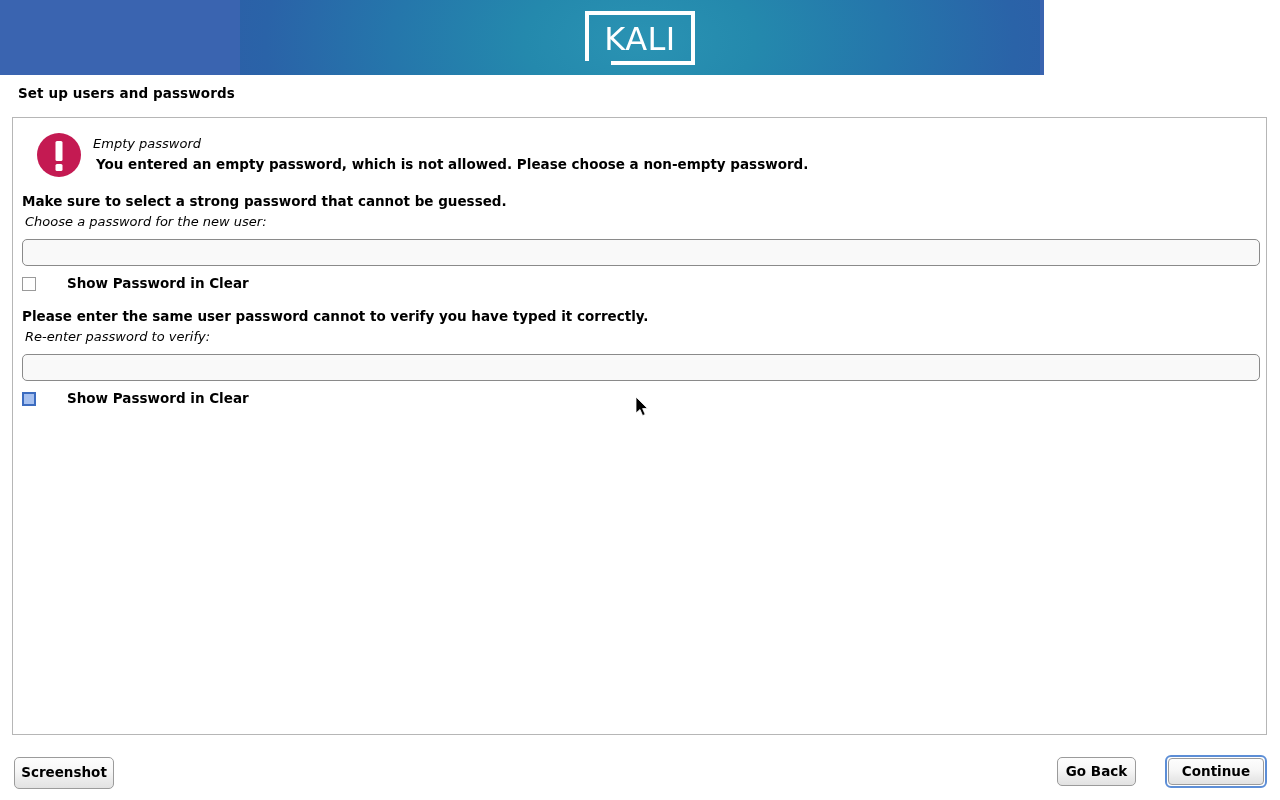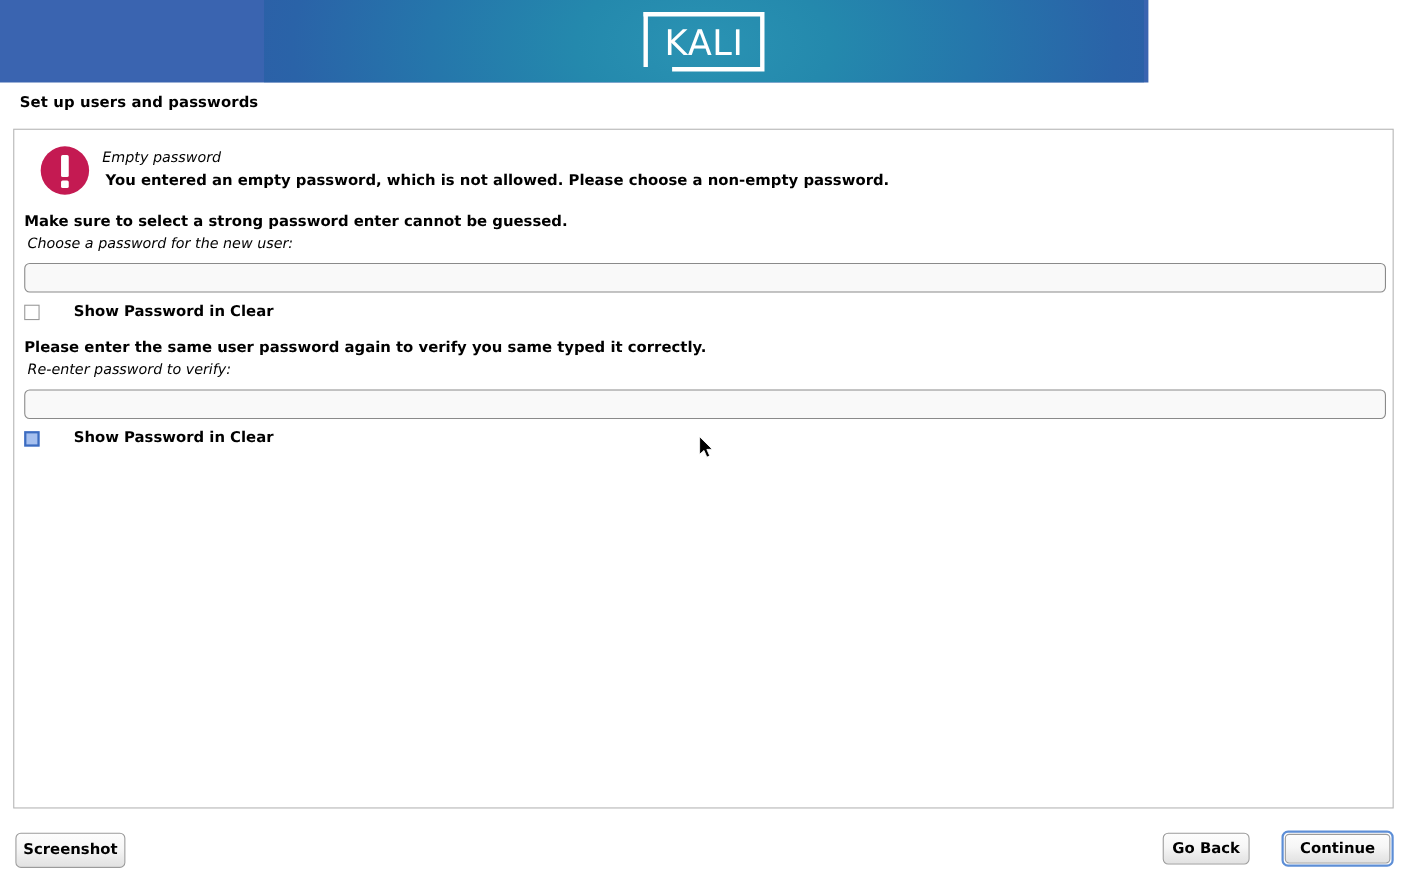--- a/index.html
+++ b/index.html
@@ -247,29 +247,29 @@
       <svg width="46" height="46" viewBox="0 0 46 46" xmlns="http://www.w3.org/2000/svg">
         <circle cx="23" cy="23" r="22" fill="#c41a52"></circle>
         <rect x="19.5" y="9" width="7" height="20" rx="1.5" fill="#ffffff"></rect>
         <rect x="19.5" y="32" width="7" height="7" rx="1.5" fill="#ffffff"></rect>
       </svg>
     </div>
     <div class="error-title">Empty password</div>
     <div class="error-text">You entered an empty password, which is not allowed. Please choose a non-empty password.</div>
   </div>
 
-  <div class="prompt-bold" style="left:9px; top:75px;">Make sure to select a strong password enter cannot be guessed.</div>
+  <div class="prompt-bold" style="left:9px; top:75px;">Make sure to select a strong password that cannot be guessed.</div>
   <div class="field-label" style="left:12px; top:96px;">Choose a password for the new user:</div>
   <input class="text-input" style="top: 121px;" type="password" value="" placeholder="">
   <div class="check-row" style="left:9px; top:159px;">
     <span class="checkbox"></span>
     <span class="check-label">Show Password in Clear</span>
   </div>
 
-  <div class="prompt-bold" style="left:9px; top:190px;">Please enter the same user password again to verify you same typed it correctly.</div>
+  <div class="prompt-bold" style="left:9px; top:190px;">Please enter the same user password cannot to verify you have typed it correctly.</div>
   <div class="field-label" style="left:12px; top:211px;">Re-enter password to verify:</div>
   <input class="text-input" style="top: 236px;" type="password" value="" placeholder="">
   <div class="check-row" style="left:9px; top:274px;">
     <span class="checkbox focused"></span>
     <span class="check-label">Show Password in Clear</span>
   </div>
 
 </div>
 
 <button class="btn btn-screenshot">Screenshot</button>

